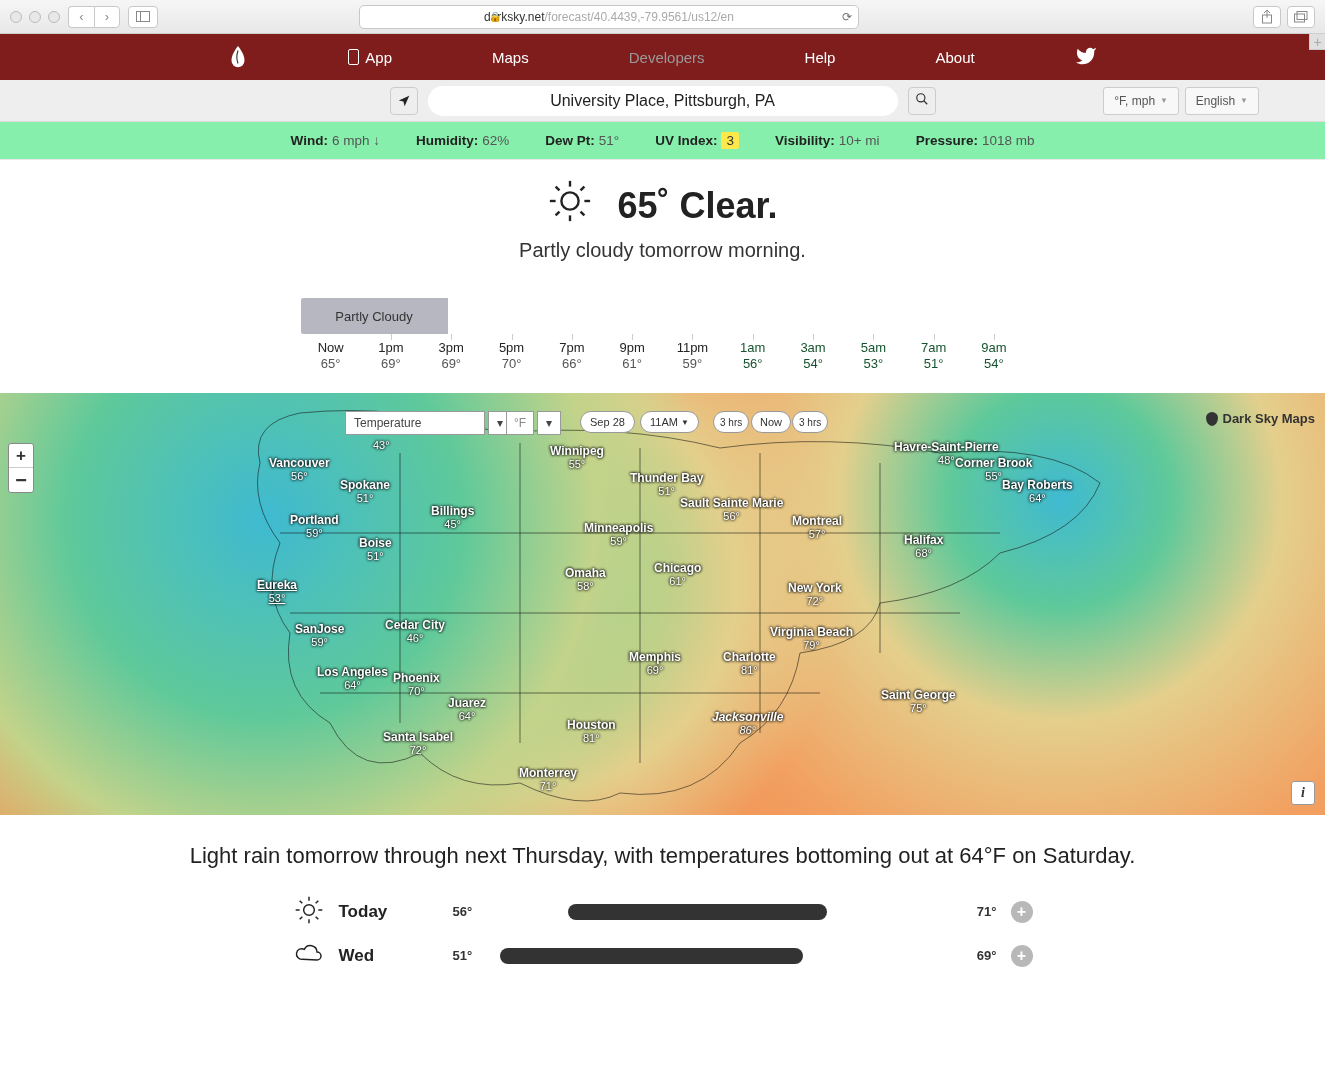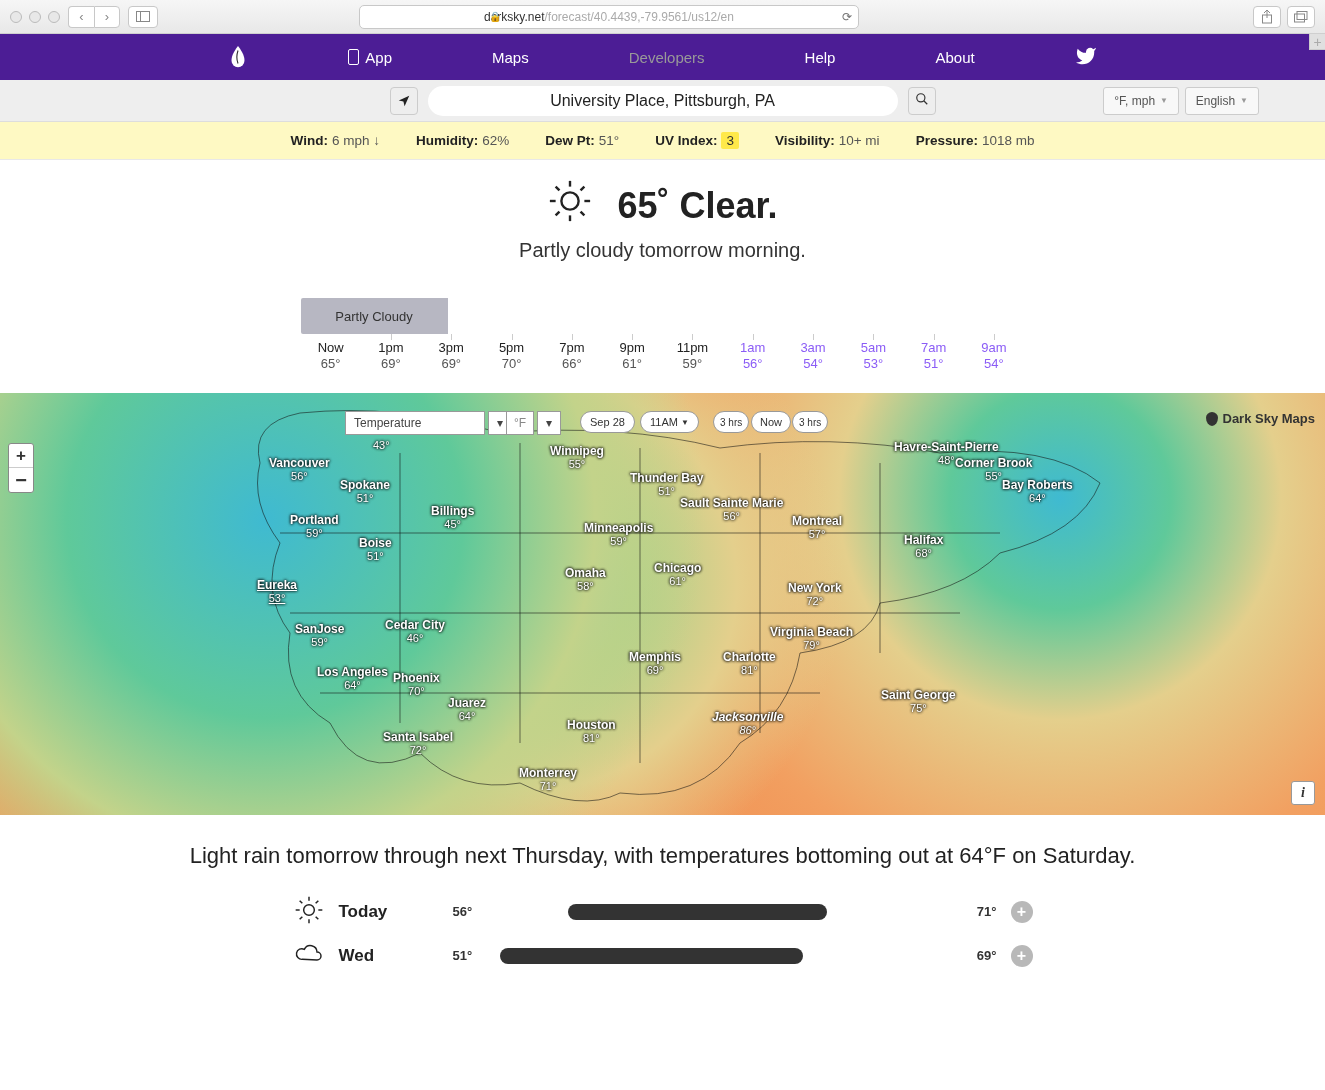--- a/index.html
+++ b/index.html
@@ -14,39 +14,39 @@
 .nav-group .nav-btn:first-child { border-radius:4px 0 0 4px; border-right:none;}
 .nav-group .nav-btn:last-child { border-radius:0 4px 4px 0;}
 .url-bar { flex:0 0 500px; margin-left:auto; margin-right:auto; height:24px; border:1px solid #c8c8c8; border-radius:5px; background:#fff; display:flex; align-items:center; justify-content:center; font-size:12px; color:#555; position:relative; padding:0 28px;}
 .url-bar .lock { position:absolute; left:calc(50% - 120px); font-size:10px; color:#777;}
 .url-bar .path-grey { color:#aaa; }
 .reload-ic { position:absolute; right:6px; font-size:12px; color:#777;}
 .chrome-right { margin-left:auto; display:flex; gap:6px; align-items:center;}
 .chrome-right .nav-btn { width:28px;}
 
 
-.topnav { height:46px; background:#4c1d95; display:flex; align-items:center; justify-content:center; gap:100px; color:#fff; font-size:15px; }
+.topnav { height:46px; background:#7f1d1d; display:flex; align-items:center; justify-content:center; gap:100px; color:#fff; font-size:15px; }
 .topnav .nav-item { color:#fff; }
 .topnav .nav-item.dim { color:#999; }
 .logo-ds { width:20px; height:24px; position:relative;}
 .logo-ds svg { width:20px; height:24px; fill:#fff; }
 .app-link { display:flex; align-items:center; gap:6px;}
 .phone-ic { display:inline-block; width:11px; height:16px; border:1.5px solid #fff; border-radius:2px;}
 
 
 .searchrow { height:42px; background:#eee; display:flex; align-items:center; justify-content:center; gap:10px; position:relative; border-bottom:1px solid #ddd;}
 .loc-arrow { width:28px; height:28px; background:#eee; border:1px solid #ccc; border-radius:4px; display:flex; align-items:center; justify-content:center; font-size:15px; color:#333;}
 .search-field { width:470px; height:30px; border-radius:15px; background:#fff; border:none; text-align:center; font-size:16px; font-weight:500; color:#222; outline:none;}
 .search-btn { width:28px; height:28px; background:#eee; border:1px solid #ccc; border-radius:4px; display:flex; align-items:center; justify-content:center; color:#333;}
 .units-dd, .lang-dd { position:absolute; height:28px; padding:0 10px; border:1px solid #ccc; border-radius:3px; background:#f8f8f8; font-size:12px; color:#555; display:flex; align-items:center; gap:5px;}
 .units-dd { right:146px; } .lang-dd { right:66px; }
 .dd-caret { font-size:8px; color:#999;}
 
 
-.statsrow { height:38px; background:#fef9c3; border-bottom:1px solid #e8e8e8; display:flex; align-items:center; justify-content:center; gap:36px; font-size:13.5px;}
+.statsrow { height:38px; background:#86efac; border-bottom:1px solid #e8e8e8; display:flex; align-items:center; justify-content:center; gap:36px; font-size:13.5px;}
 .statsrow .lbl { font-weight:600; color:#222; }
 .statsrow .val { color:#555; margin-left:4px;}
 .uv-badge { background:#ffe94a; padding:1px 5px; border-radius:2px; margin-left:4px;}
 
 
 .hero { text-align:center; padding:18px 0 8px;}
 .hero-top { display:flex; align-items:center; justify-content:center; gap:24px; font-size:36px; font-weight:600; color:#222;}
 .hero-sub { font-size:20px; color:#333; margin-top:6px; font-weight:400;}
 .sun-icon-lg svg { width:46px; height:46px; stroke:#222; fill:none; stroke-width:2.5;}
 
@@ -55,21 +55,21 @@
 .hourly-bar { height:36px; display:flex; border-radius:2px; overflow:hidden; font-size:13px;}
 .hb-seg { display:flex; align-items:center; justify-content:center; color:#555;}
 .hb-clear { background:#eaeaea; flex:0 0 577px;}
 .hb-pcloud { background:#b7b7c2; flex:0 0 147px; color:#333;}
 .hourly-ticks { display:flex; margin-top:6px; }
 .ht { width:60.3px; text-align:center; font-size:13px; position:relative;}
 .ht .tick-mark { position:absolute; top:-6px; left:50%; width:1px; height:6px; background:#ccc;}
 .ht:first-child .tick-mark { display:none;}
 .ht .time { color:#222; font-weight:500;}
 .ht .temp { color:#555; margin-top:1px;}
-.ht.dim .time, .ht.dim .temp { color:#8b5cf6; }
+.ht.dim .time, .ht.dim .temp { color:#14532d; }
 
 
 .map-wrap { position:relative; height:422px; margin-top:22px; width:100%; overflow:hidden;
   background:
    radial-gradient(circle at 20% 30%, #3fbad1 0%, #5fc99a 18%, #c3d38a 30%, transparent 40%),
    radial-gradient(circle at 40% 45%, #5fc4b5 0%, #a8d088 12%, #e4cf8c 25%, transparent 38%),
    radial-gradient(circle at 80% 25%, #3fbad1 0%, #5fc99a 10%, #e4cf8c 20%, #f2a061 35%, transparent 55%),
    radial-gradient(circle at 68% 72%, #e85f30 0%, #ef7a3d 15%, #f2a061 30%, transparent 50%),
    radial-gradient(circle at 90% 70%, #ef7a3d 0%, #f2a061 30%, transparent 55%),
    radial-gradient(circle at 15% 80%, #ef7a3d 0%, #f2a061 25%, transparent 45%),

